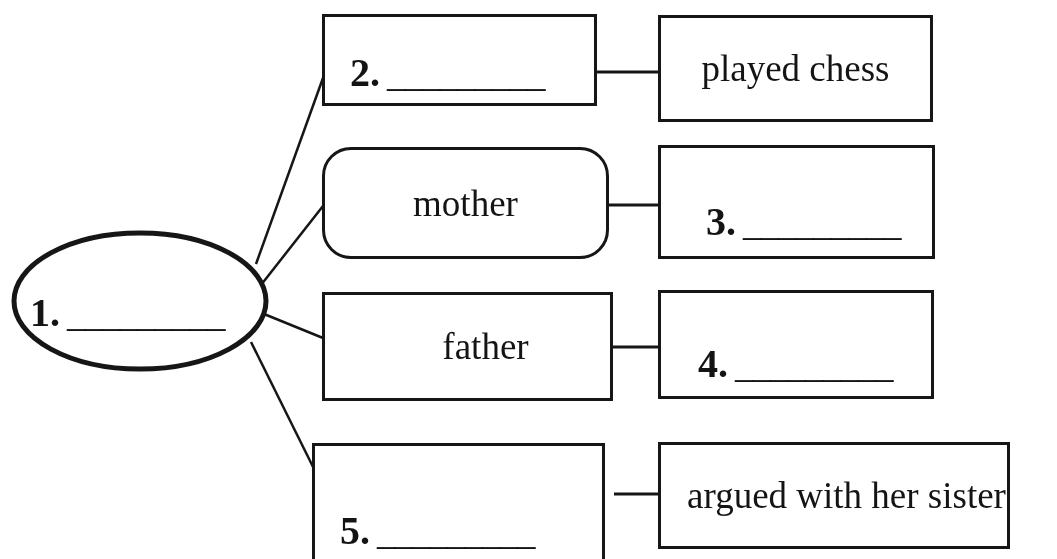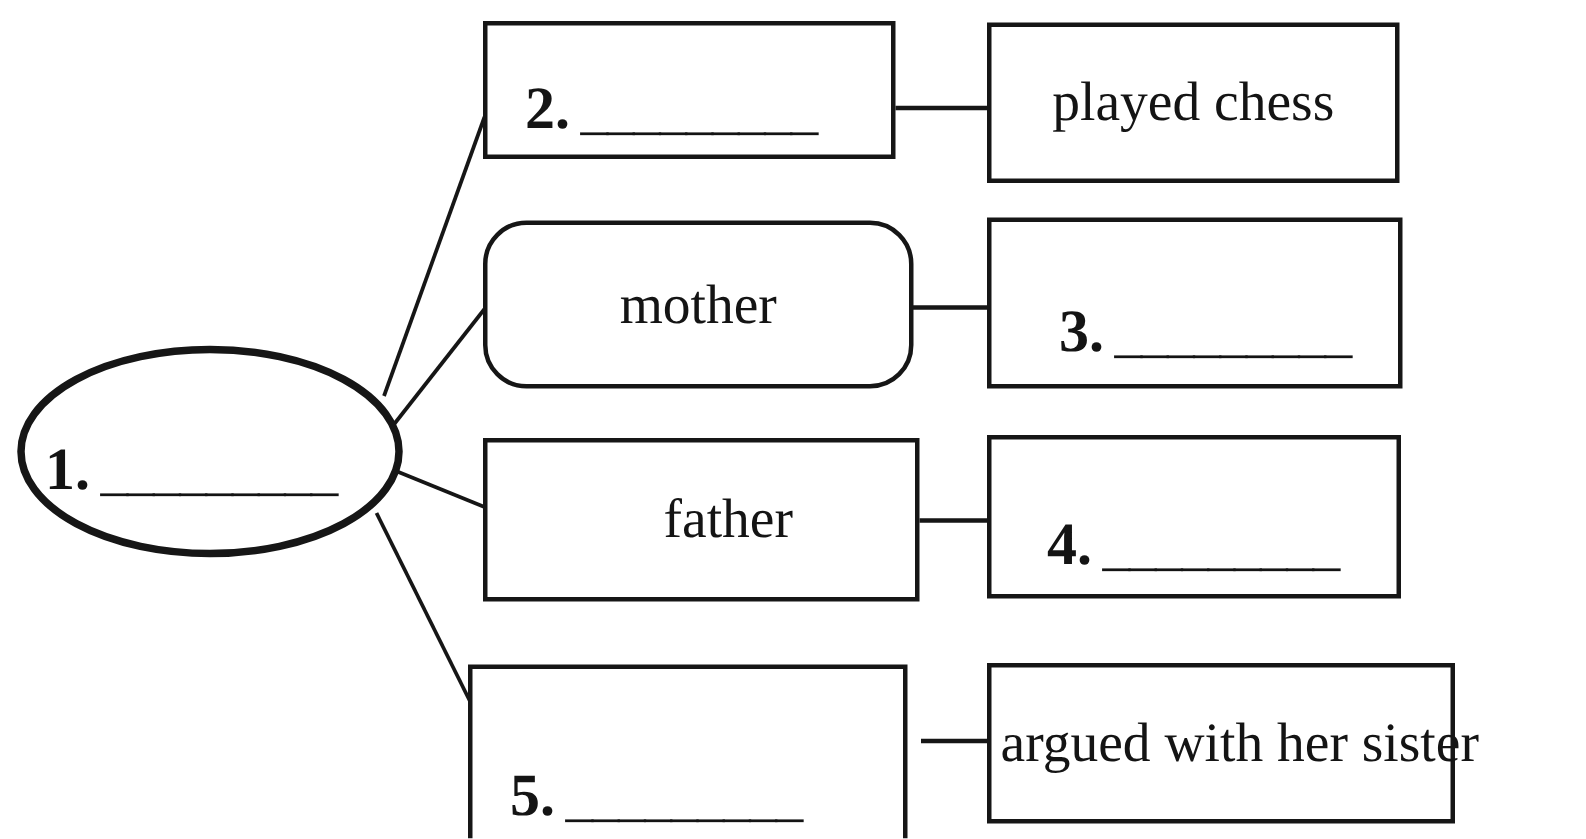--- a/index.html
+++ b/index.html
@@ -96,17 +96,17 @@
     <div class="blank-label" style="left:17px; bottom:10px;margin-left:20px;">
       <span class="num">4.</span><span class="blank">_________</span>
     </div>
   </div>
 
   <div class="node" style="left:312px; top:443px; width:293px; height:121px;">
     <div class="blank-label" style="left:25px; bottom:8px;">
       <span class="num">5.</span><span class="blank">_________</span>
     </div>
   </div>
-  <div class="node center-text" style="left:658px; top:442px; width:312px; height:107px;padding-left:25px;">
+  <div class="node center-text" style="left:658px; top:442px; width:352px; height:107px;padding-left:25px;">
     <span class="word">argued with her sister</span>
   </div>
 
 </div>
 
 </body></html>

